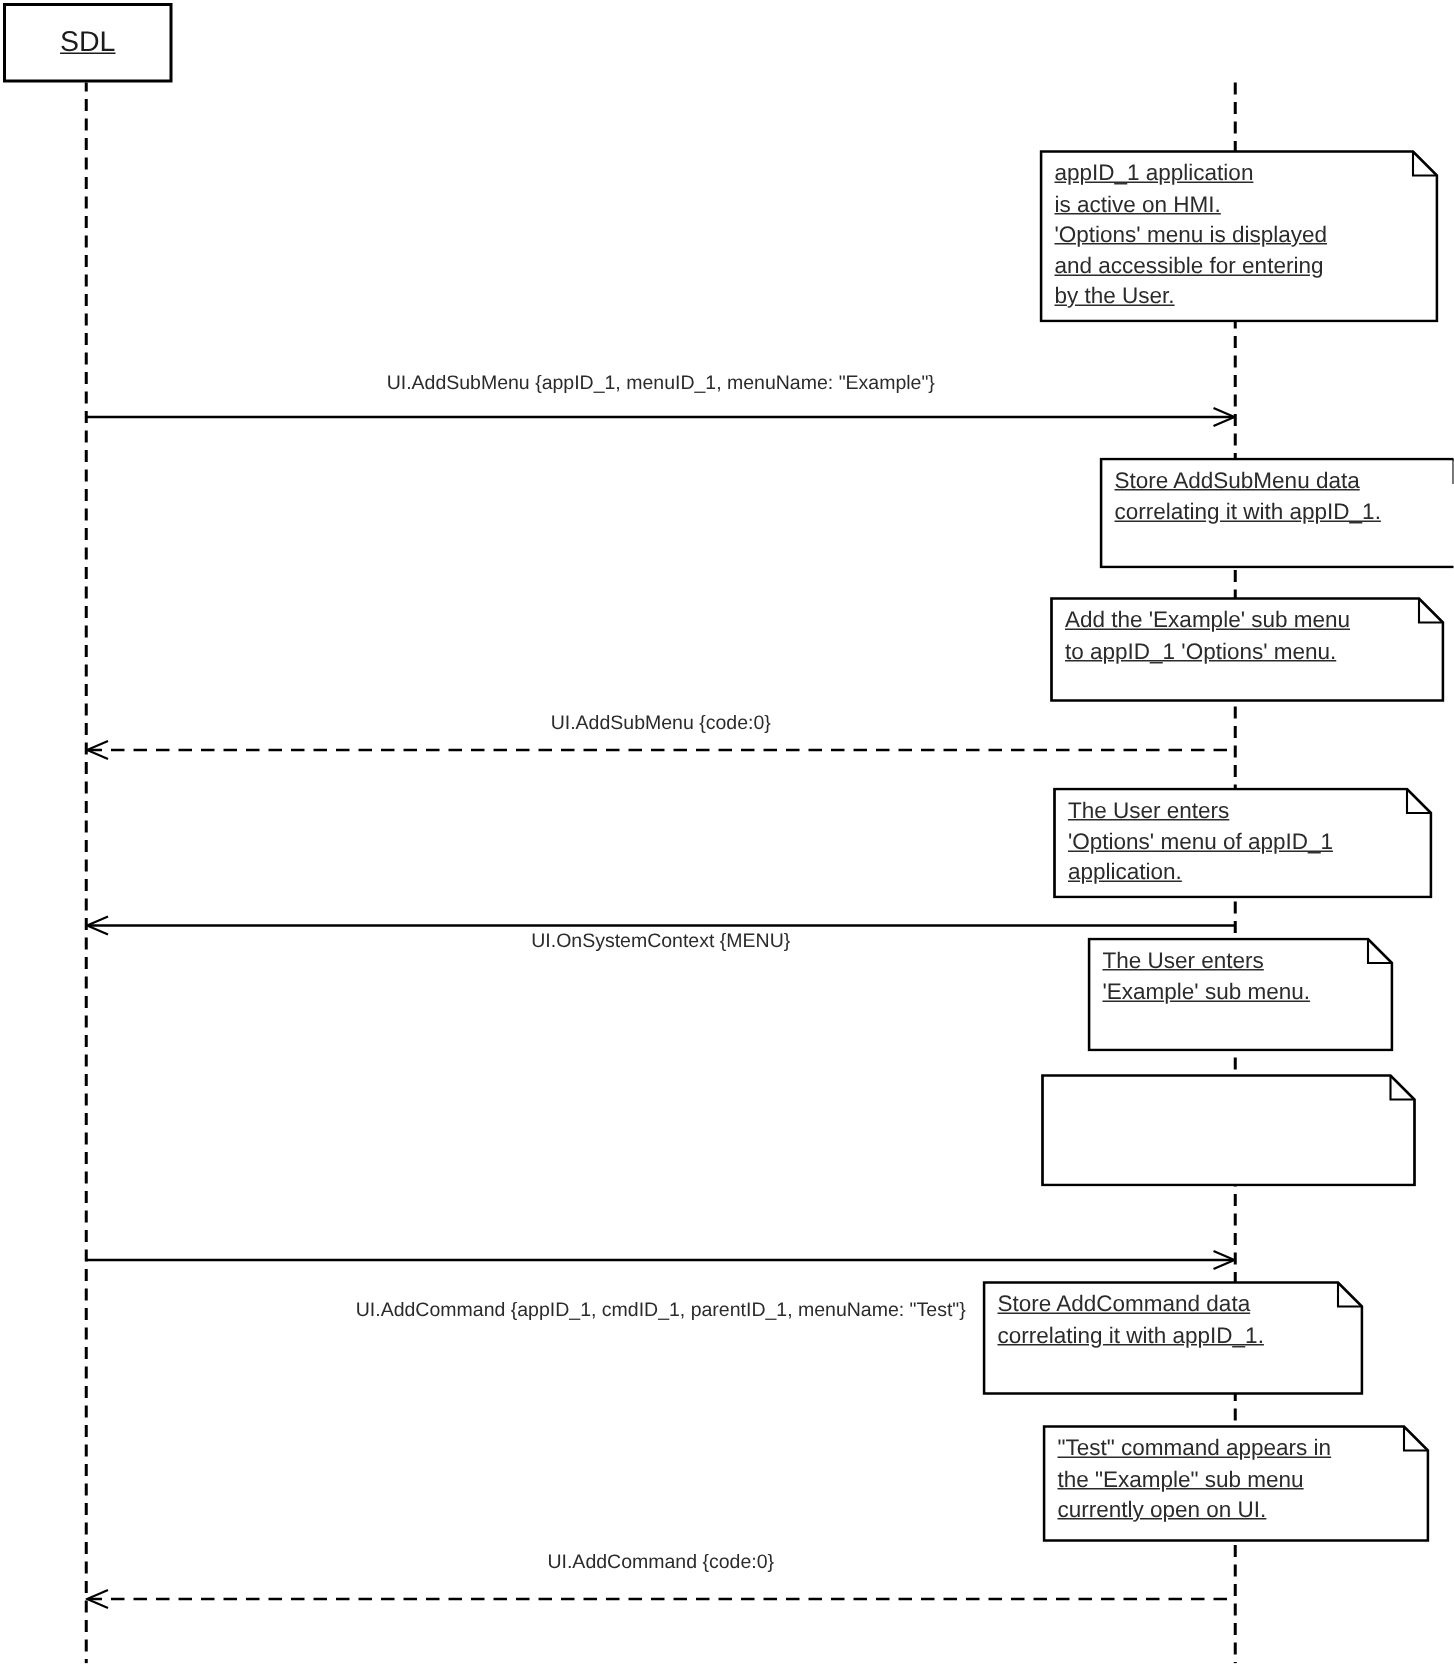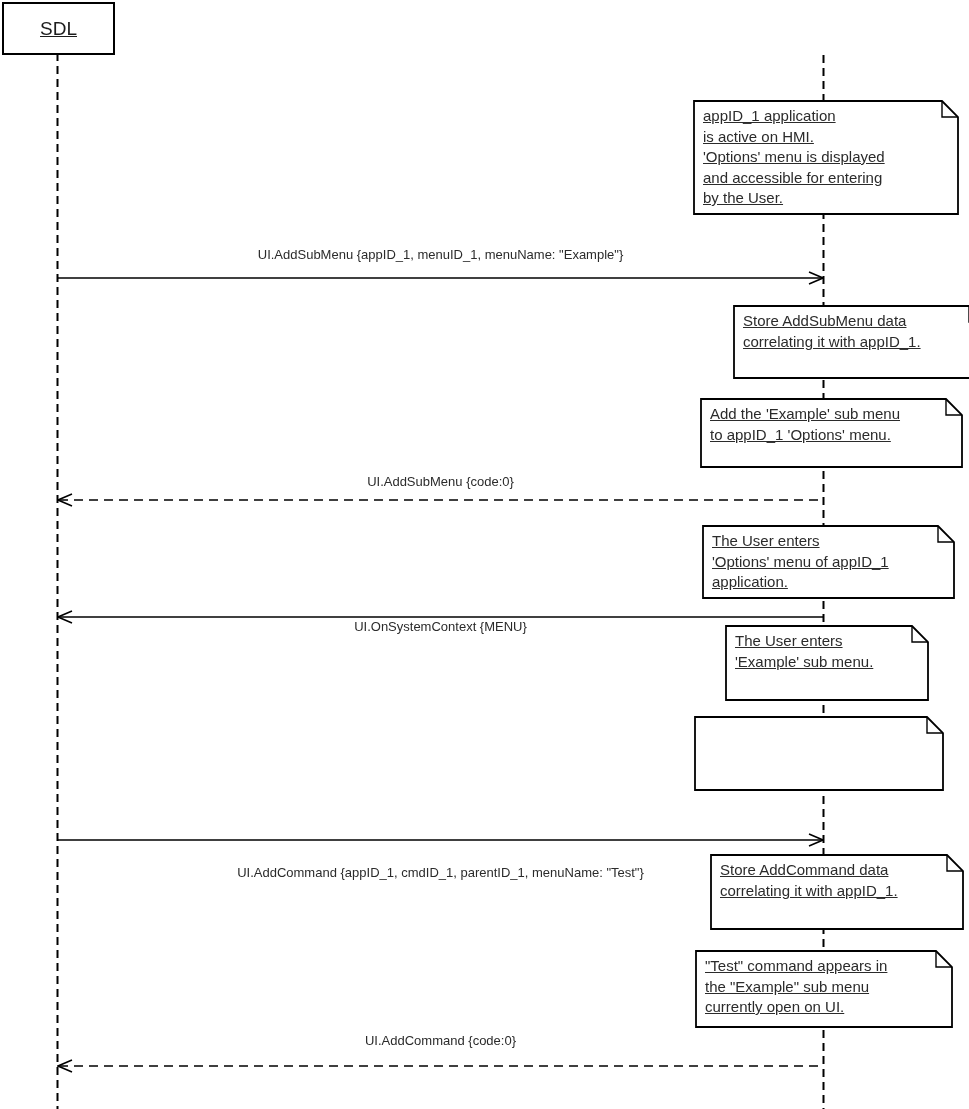--- a/index.html
+++ b/index.html
@@ -37,21 +37,21 @@
   .note-text {
     position:relative; padding:6px 8px 0 10px;
     font-size:15px; line-height:20.5px; color:#2b2b2b; white-space:pre-line;text-decoration:underline;
   }
   #n1 { left:693px; top:100px;  width:266px; height:115px; }
   #n2 { left:702px; top:305px;  width:293px; height:74px;margin-left:31px;  }
   #n3 { left:700px; top:398px;  width:263px; height:70px;  }
   #n4 { left:702px; top:525px;  width:253px; height:74px;  }
   #n5 { left:725px; top:625px;  width:204px; height:76px;  }
   #n6 { left:694px; top:716px;  width:250px; height:75px;  }
-  #n7 { left:710px; top:854px;  width:254px; height:92px;  }
+  #n7 { left:655px; top:854px;  width:254px; height:92px;  }
   #n8 { left:695px; top:950px;  width:258px; height:78px;  }
 </style>
 </head>
 <body>
 
 <div id="canvas">
 
   <svg id="lifelines" width="969" height="1109" viewBox="0 0 969 1109">
     <line x1="57.5" y1="53" x2="57.5" y2="1109" stroke="#000" stroke-width="2" stroke-dasharray="8 5"></line>
     <line x1="823.5" y1="55" x2="823.5" y2="1109" stroke="#000" stroke-width="2" stroke-dasharray="8 5"></line>

